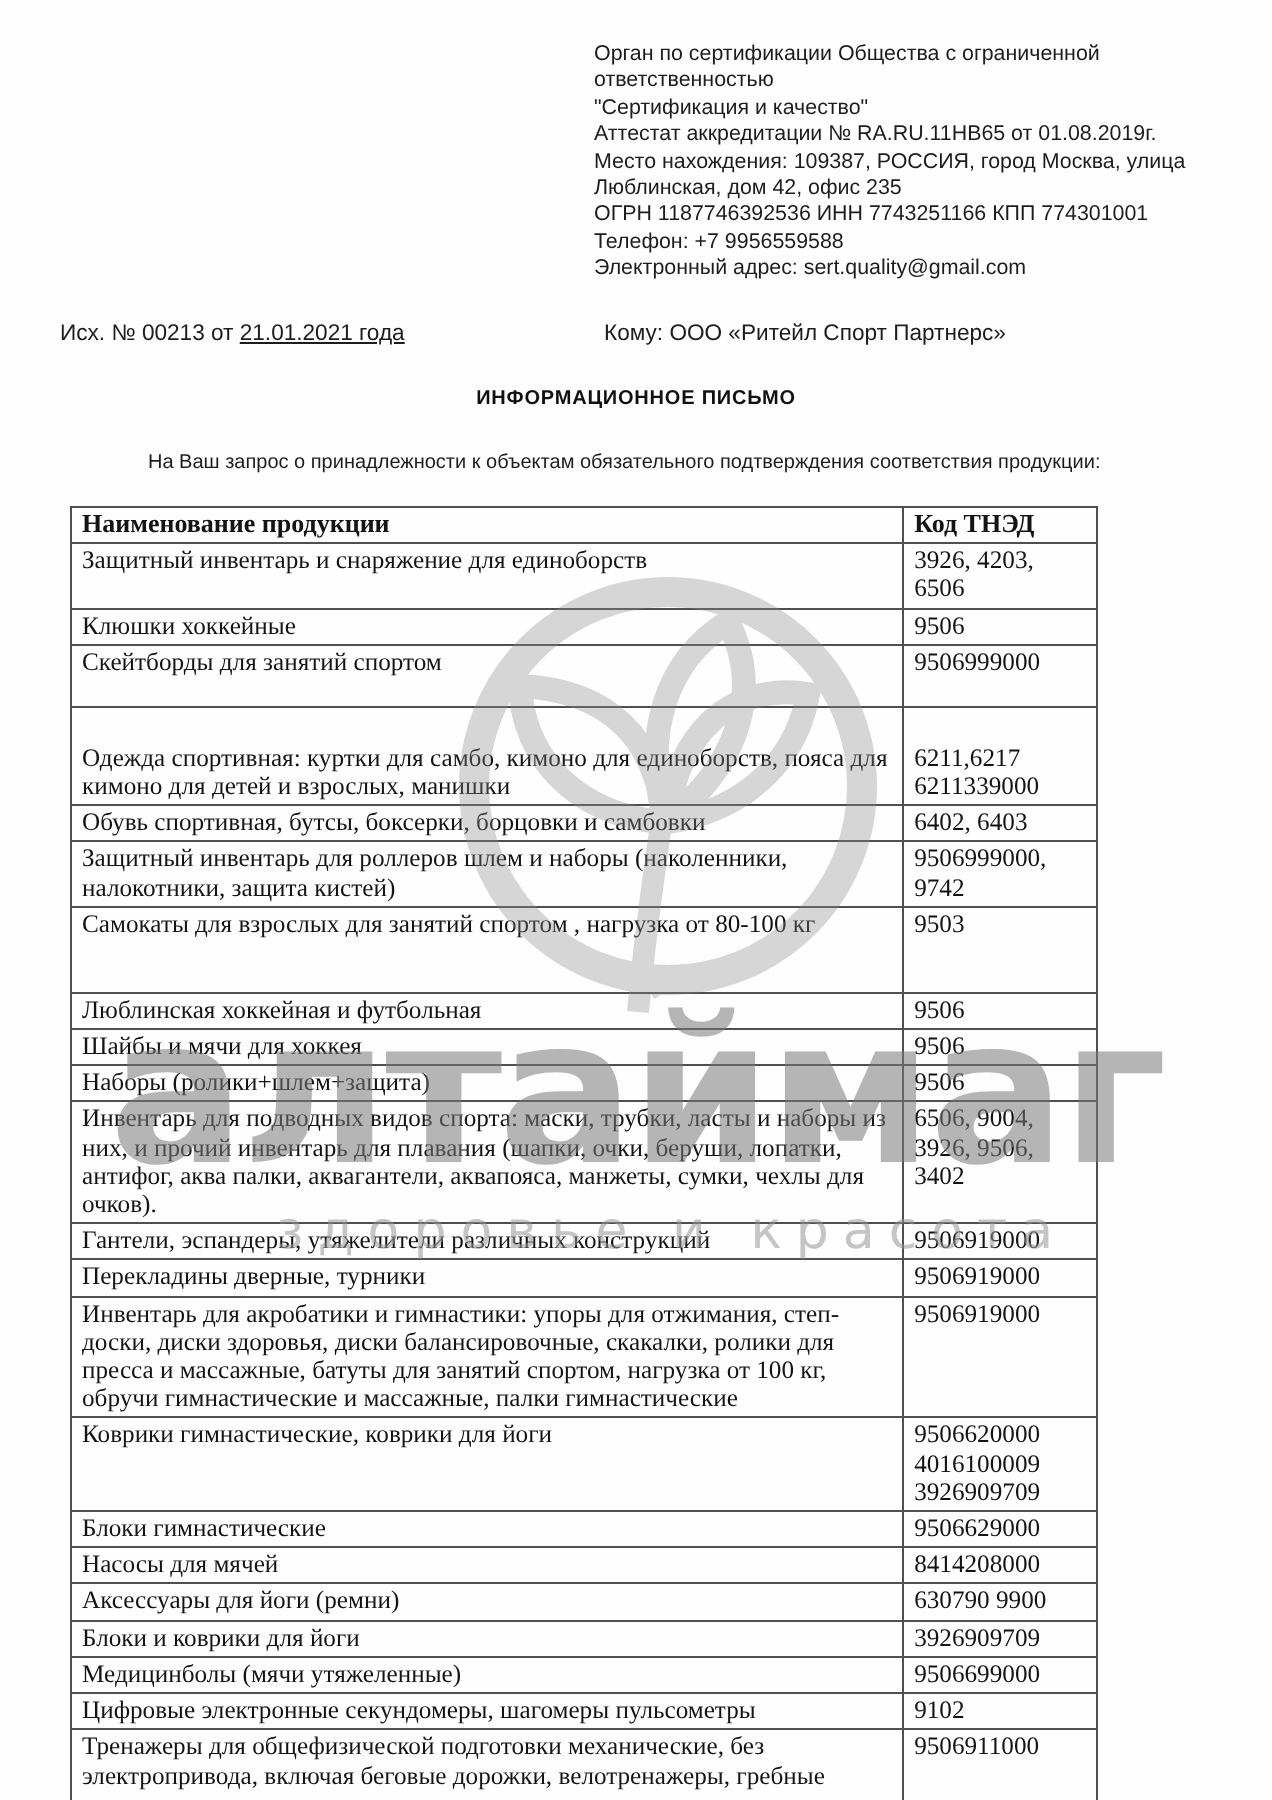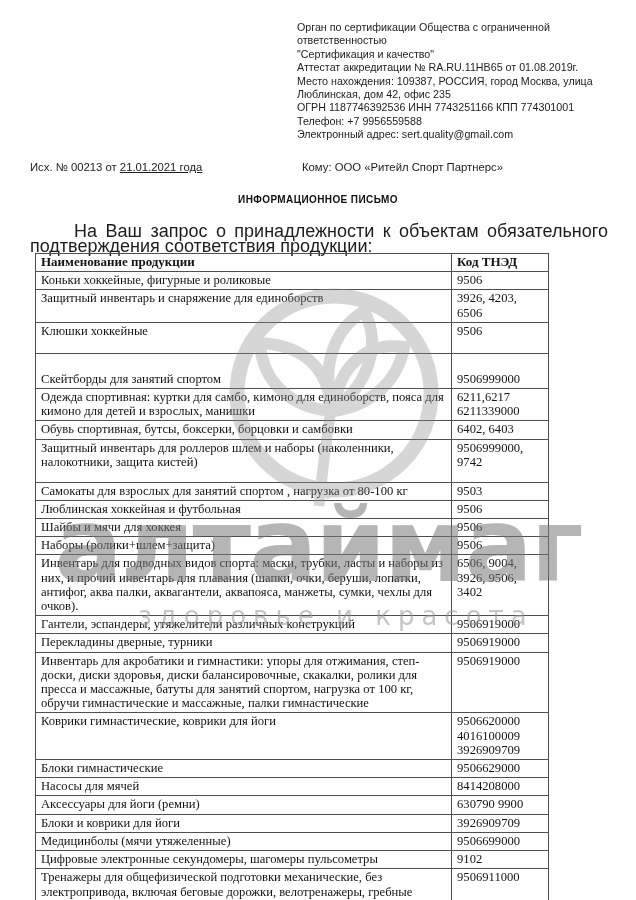--- a/index.html
+++ b/index.html
@@ -30,21 +30,21 @@
   .title{
     position:absolute;left:0;top:194px;width:636px;
     text-align:center;
     font-family:"Liberation Sans", sans-serif;
     font-weight:bold;font-size:10px;letter-spacing:.4px;color:#111;
   }
   
   .intro{
     position:absolute;left:30px;top:224px;width:578px;
     font-family:"Liberation Sans", sans-serif;
-    font-size:18px;line-height:15.2px;color:#1d1d1d;
+    font-size:10px;line-height:15.2px;color:#1d1d1d;
     text-align:justify;text-align-last:left;text-indent:44px;
   }
   
   table.products{
     position:absolute;left:35px;top:253px;
     width:514px;border-collapse:collapse;
     font-family:"Liberation Serif", serif;
     font-size:12.6px;line-height:14.2px;color:#141414;
   }
   table.products th, table.products td{
@@ -109,24 +109,20 @@
         <col class="c-code">
       </colgroup>
     <thead>
       <tr>
         <th>Наименование продукции</th>
         <th>Код ТНЭД</th>
       </tr>
     </thead>
     <tbody>
         <tr>
-      <td>Коньки хоккейные, фигурные и роликовые</td>
-      <td class="code">9506</td>
-    </tr>
-        <tr>
       <td>Защитный инвентарь и снаряжение для единоборств</td>
       <td class="code">3926, 4203,
 6506</td>
     </tr>
         <tr>
       <td>Клюшки хоккейные</td>
       <td class="code">9506</td>
     </tr>
         <tr>
       <td>Скейтборды для занятий спортом</td>

